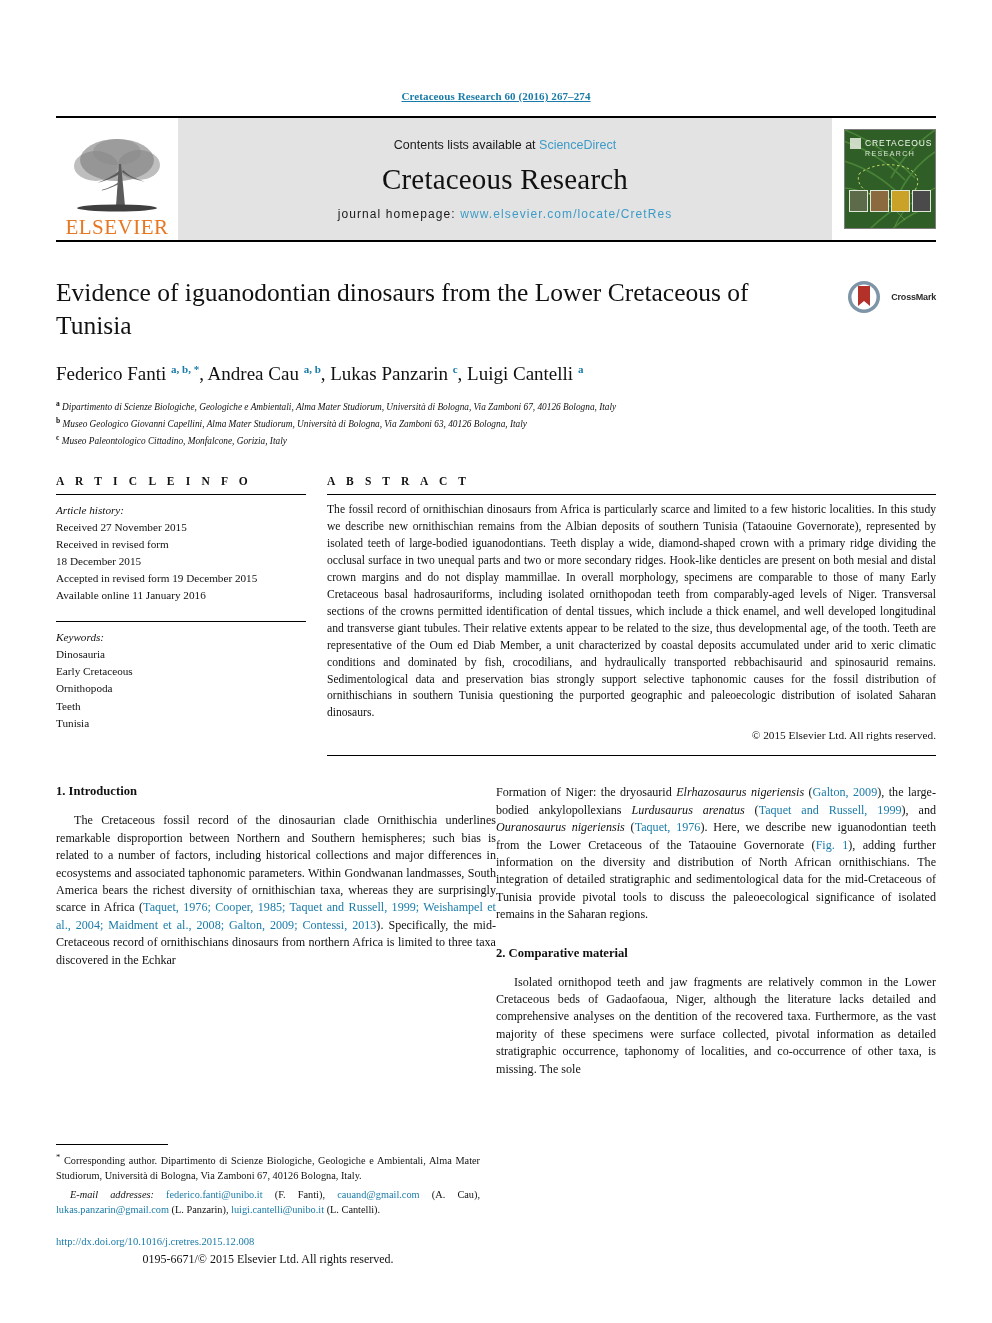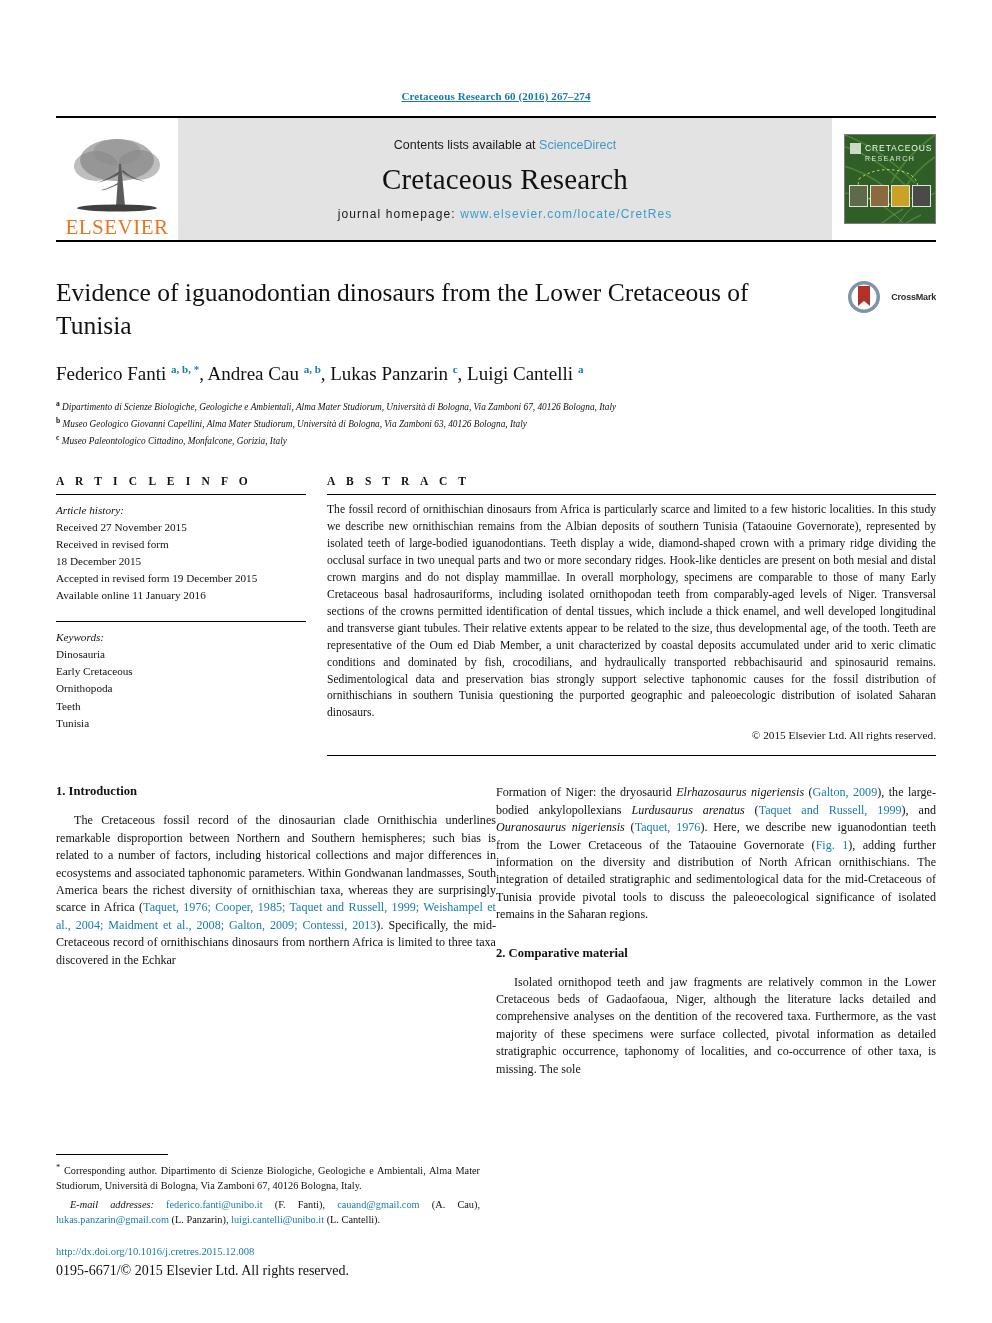--- a/index.html
+++ b/index.html
@@ -93,21 +93,21 @@
   .cover-cell {
     width: 104px;
     flex: 0 0 104px;
     display: flex;
     align-items: center;
     justify-content: flex-end;
     background: #fff;
   }
   .cover {
     width: 92px;
-    height: 90px;
+    height: 100px;
     position: relative;
     overflow: hidden;
     background: #2f5f27;
     border: 1px solid #7d7d7d;
     box-sizing: border-box;
   }
   .cover-title {
     position: absolute;
     top: 8px;
     left: 20px;
@@ -264,21 +264,21 @@
     margin: 0 0 10px 0;
     color: #111;
   }
   .ref { color: #1a7ba8; }
   .it { font-style: italic; }
 
   
   .footnotes {
     position: absolute;
     left: 56px;
-    bottom: 42px;
+    bottom: 55px;
     width: 424px;
   }
   .fn-rule {
     width: 112px;
     border-top: 1px solid #000;
     margin-bottom: 6px;
   }
   .fn {
     font-size: 10.3px;
     line-height: 1.45;
@@ -288,23 +288,24 @@
   }
   .fn .it { font-style: italic; }
   .mail { color: #1a7ba8; }
   .doi-block { margin-top: 16px; }
   .doi {
     font-size: 10.6px;
     color: #1a7ba8;
     line-height: 1.5;
   }
   .issn {
-    font-size: 14px;
+    font-size: 12px;
     color: #111;
     line-height: 1.5;
+    text-align: center;
   }
 </style>
 </head>
 <body>
 
 <div class="page">
 
   <div class="running-head">Cretaceous Research 60 (2016) 267–274</div>
 
   <div class="masthead">

